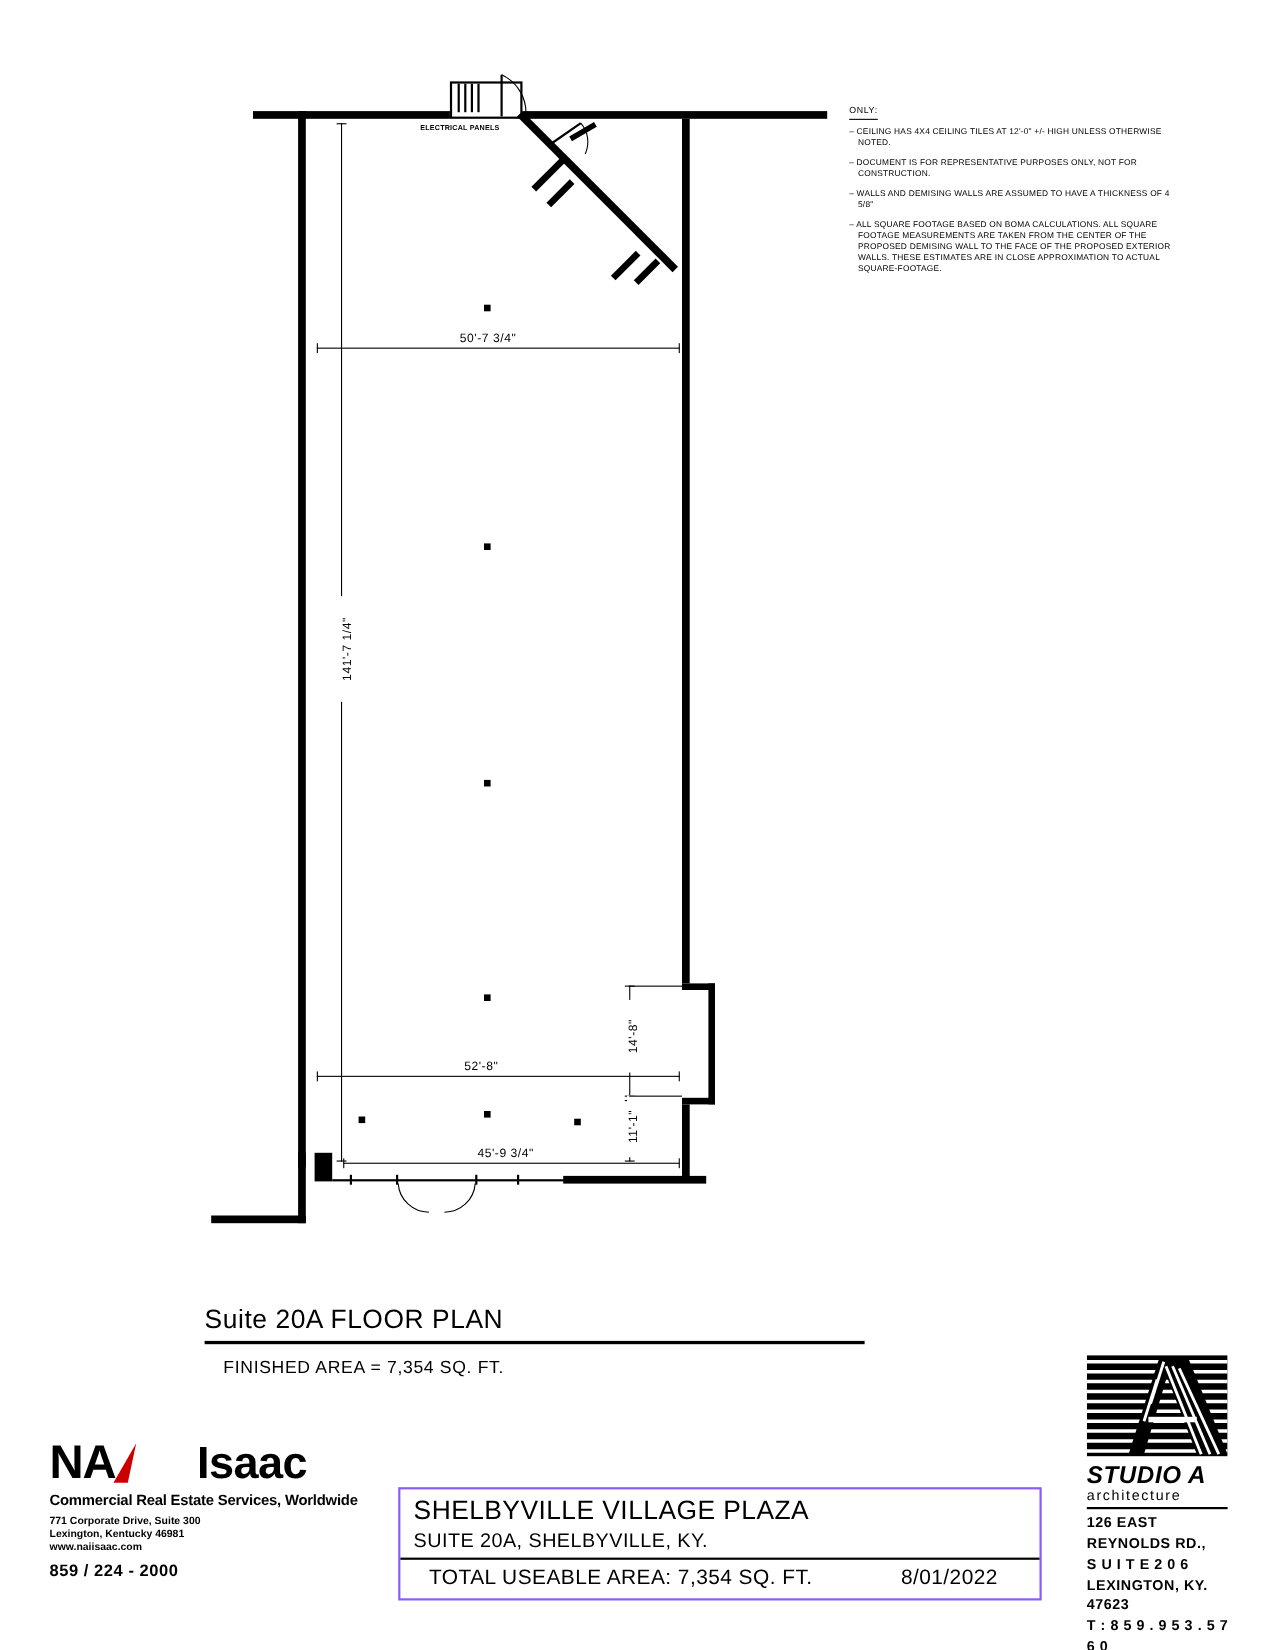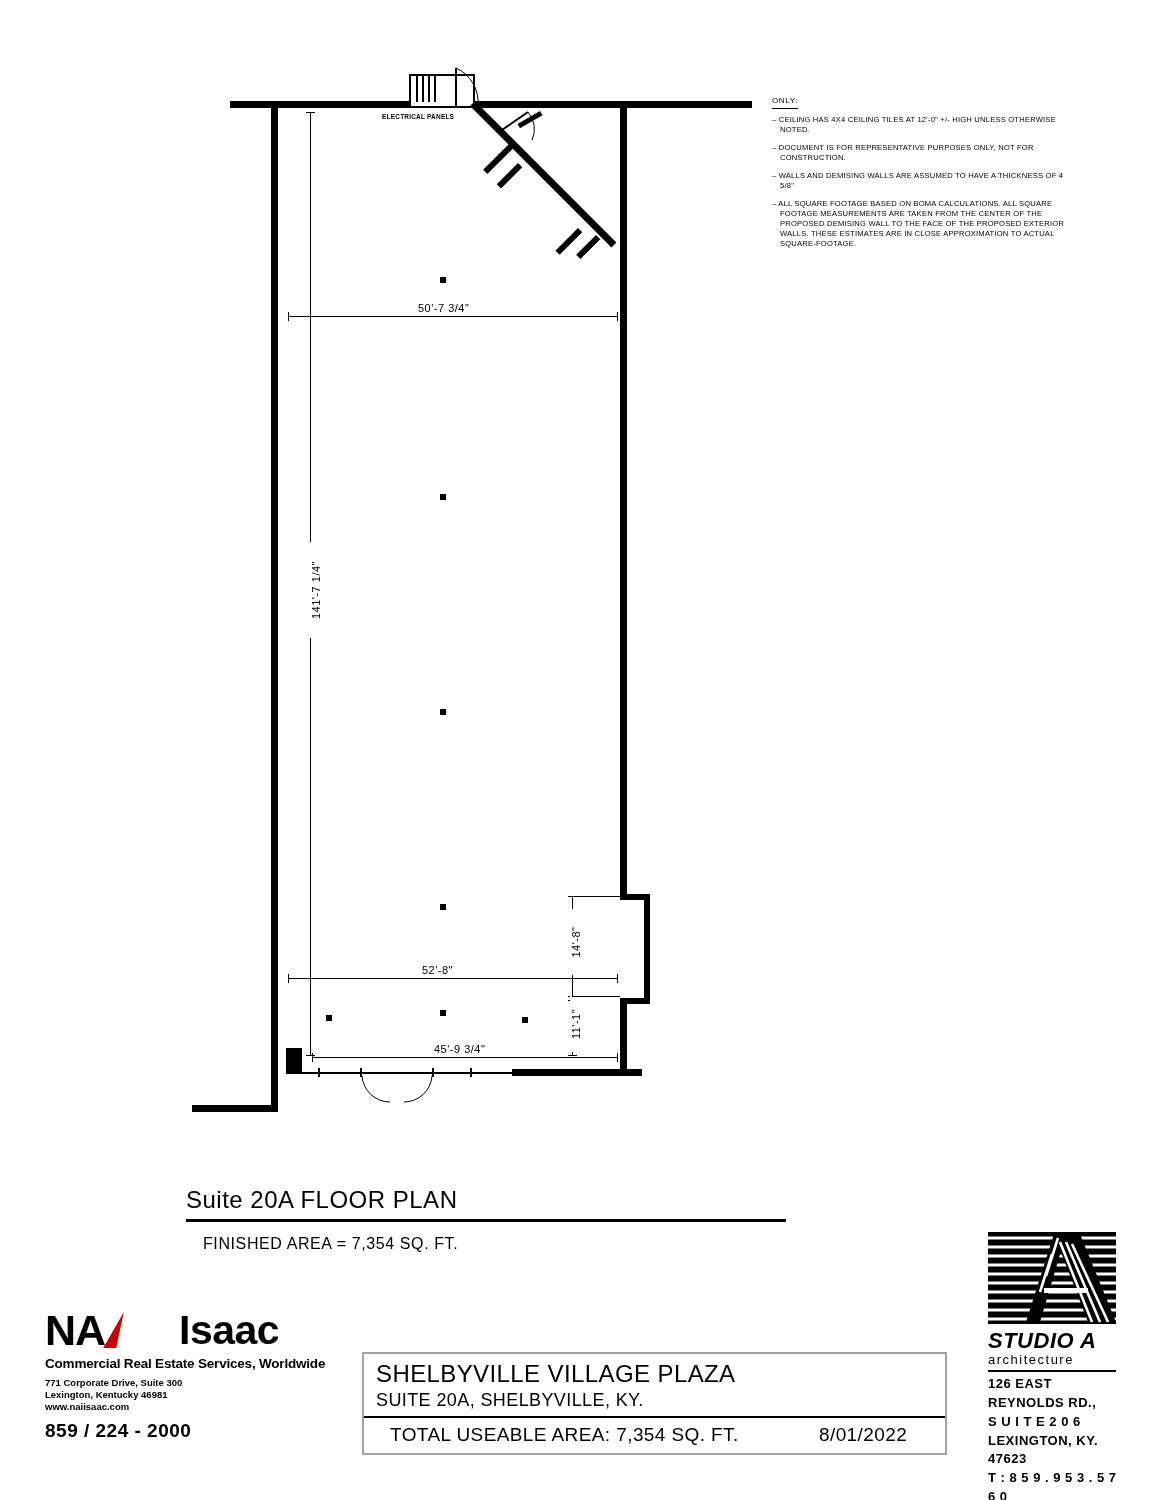--- a/index.html
+++ b/index.html
@@ -140,31 +140,31 @@
     position: absolute; left: 134px; top: -3px;
     font-size: 41px; font-weight: bold; letter-spacing: -0.5px;
   }
   #nai-tagline {
     margin-top: 2px; font-size: 13.5px; font-weight: bold; letter-spacing: -0.2px;
   }
   #nai-addr {
     margin-top: 6px; font-size: 9.5px; font-weight: bold; line-height: 1.25;
   }
   #nai-phone {
-    margin-top: 7px; font-size: 19px; font-weight: bold; letter-spacing: 0.5px;
+    margin-top: 7px; font-size: 15px; font-weight: bold; letter-spacing: 0.5px;
   }
 
   
   #title-box {
     position: absolute;
     left: 362px;
     top: 1352px;
     width: 585px;
     height: 103px;
-    border: 2px solid #a3a3a3;
+    border: 2px solid #8b5cf6;
     box-sizing: border-box;
   }
   #title-box-row1 { position: absolute; left: 12px; top: 6px; }
   #tb-line1 { font-size: 24px; letter-spacing: 0.4px; }
   #tb-line2 { font-size: 18px; letter-spacing: 0.4px; margin-top: 2px; }
   #title-box-divider {
     position: absolute; left: 0; top: 62px; width: 100%; height: 2px; background: #000;
   }
   #tb-area { position: absolute; left: 26px; top: 70px; font-size: 19px; letter-spacing: 0.4px; }
   #tb-date { position: absolute; left: 455px; top: 70px; font-size: 19px; letter-spacing: 0.4px; }

